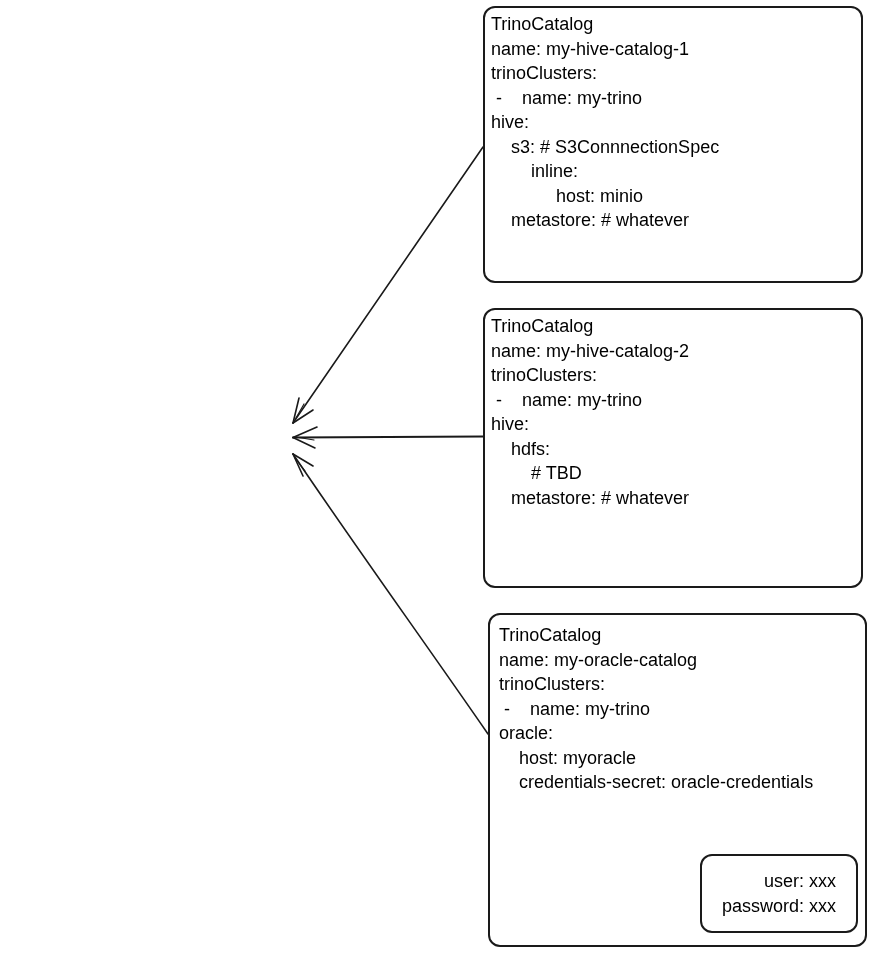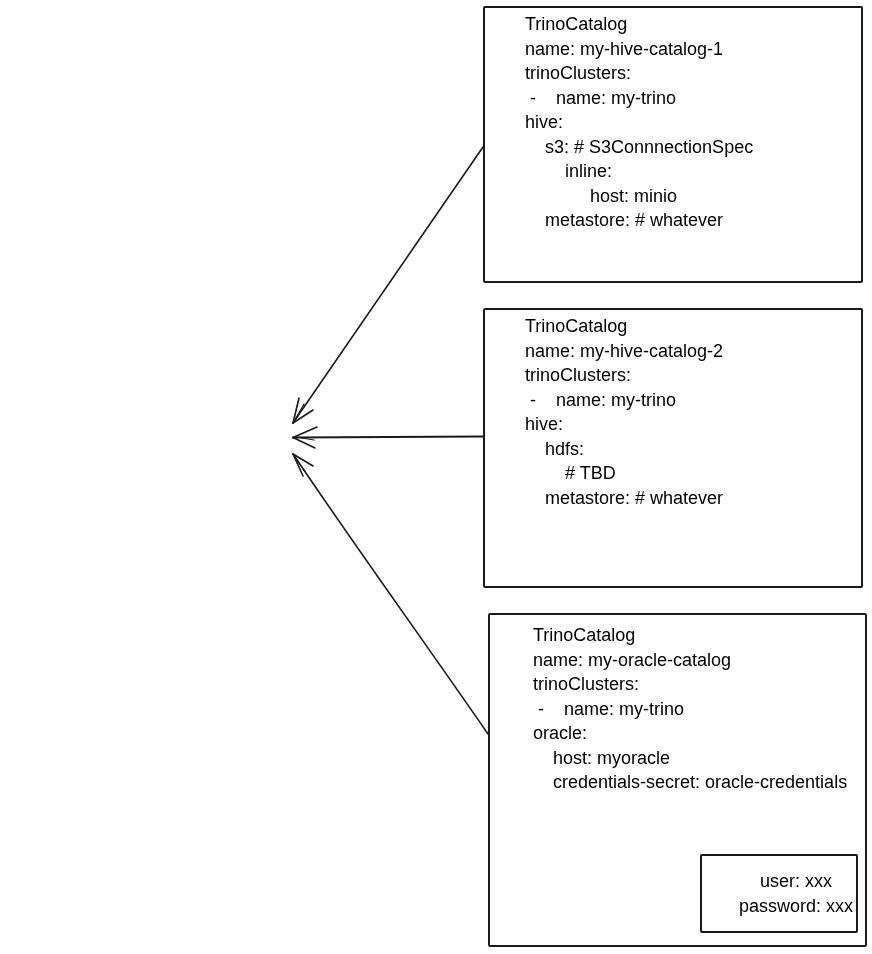--- a/index.html
+++ b/index.html
@@ -20,23 +20,22 @@
     position: absolute;
     left: 0;
     top: 0;
     width: 872px;
     height: 954px;
   }
   .box {
     position: absolute;
     box-sizing: border-box;
     border: 2px solid #1a1a1a;
-    border-radius: 2px;
+    border-radius: 12px;
     background: #ffffff;
-    padding-left: 34px;
   }
   .yaml {
     white-space: pre;
     font-size: 18px;
     line-height: 24.5px;
     padding: 4px 6px;
   }
   .box-cluster       { left: 3px;   top: 337px; width: 288px; height: 187px; }
   .box-catalog-1     { left: 483px; top: 6px;   width: 380px; height: 277px; }
   .box-catalog-2     { left: 483px; top: 308px; width: 380px; height: 280px; }
@@ -45,21 +44,21 @@
   .box-catalog-3 .yaml { padding: 8px 9px; }
   .box-secret {
     left: 700px; top: 854px; width: 158px; height: 79px;
     display: flex;
     align-items: center;
     justify-content: center;
     text-align: center;
   }
   .box-secret .yaml {
     padding: 0;
-    text-align: center;
+    text-align: right;
   }
 </style>
 </head>
 <body>
 
 <div class="canvas">
 
   <svg class="connector-layer" width="872" height="954" viewBox="0 0 872 954" fill="none" stroke="#1a1a1a" stroke-width="1.6" stroke-linecap="round">
 
     <path d="M483,147 C420,239 354,333 293,423"></path>

